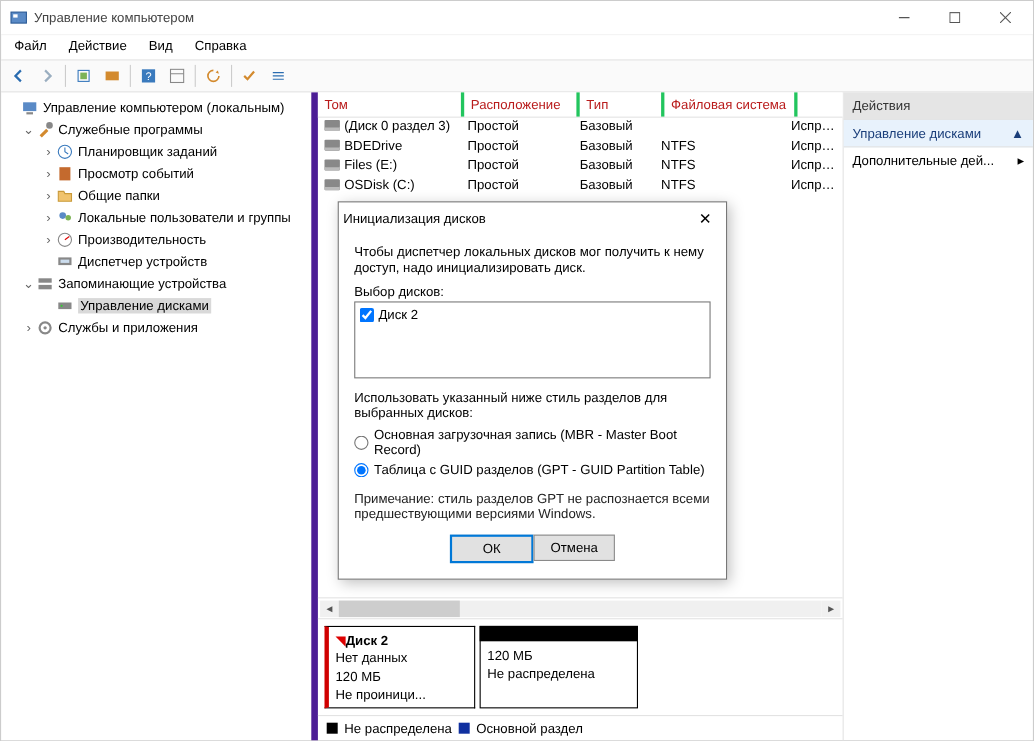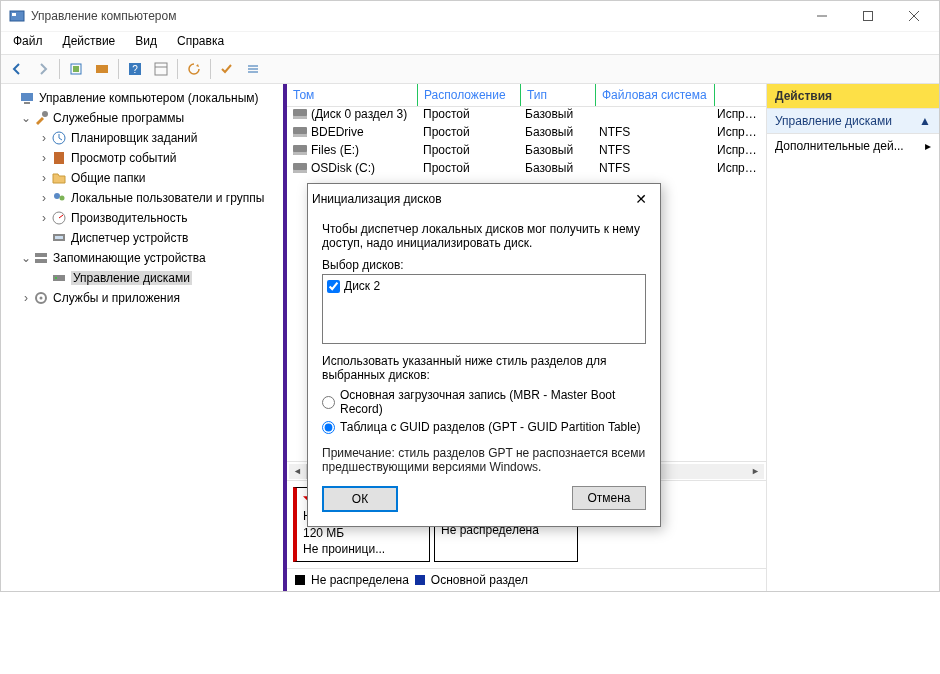--- a/index.html
+++ b/index.html
@@ -1,67 +1,67 @@
 <!DOCTYPE html>
 <html><head>
 <meta charset="utf-8">
 <style>
   html,body{margin:0;padding:0;font-family:"Segoe UI",Tahoma,Arial,sans-serif;font-size:12px;color:#000;background:#fff;height:100%;overflow:hidden}
-  .window{width:940px;height:592px;display:flex;flex-direction:column;border:1px solid #ccc;box-sizing:border-box;background:#fff}
+  .window{width:940px;height:674px;display:flex;flex-direction:column;border:1px solid #ccc;box-sizing:border-box;background:#fff}
   .titlebar{height:30px;display:flex;align-items:center;padding:0 2px;background:#fff}
   .titlebar .app-icon{width:16px;height:16px;margin:0 6px;display:flex;align-items:center;justify-content:center}
   .titlebar .title{flex:1;color:#444}
   .win-btn{width:46px;height:30px;display:flex;align-items:center;justify-content:center;color:#555}
   .win-btn svg{width:10px;height:10px}
   .menubar{height:22px;display:flex;padding:0 4px;gap:4px;border-top:1px solid #f3f3f3}
   .menubar span{padding:2px 8px;cursor:default}
   .toolbar{height:28px;display:flex;align-items:center;gap:2px;padding:0 4px;border-top:1px solid #e3e3e3;border-bottom:1px solid #e3e3e3;background:#fafafa}
   .toolbar .tb{width:22px;height:22px;display:flex;align-items:center;justify-content:center;border:1px solid transparent}
   .toolbar .sep{width:1px;height:20px;background:#ccc;margin:0 2px}
   .workarea{flex:1;display:flex;min-height:0}
-  .tree{width:278px;border-right:4px solid #4c1d95;padding:4px 2px;overflow:auto}
+  .tree{width:278px;border-right:6px solid #4c1d95;padding:4px 2px;overflow:auto}
   .tree-item{display:flex;align-items:center;height:18px;padding:1px 0;white-space:nowrap}
   .tree-item .exp{width:14px;text-align:center;color:#666;cursor:default}
   .tree-item .ico{width:16px;height:16px;margin-right:4px;display:flex;align-items:center;justify-content:center}
   .tree-item.depth0{padding-left:2px}
   .tree-item.depth1{padding-left:16px}
   .tree-item.depth2{padding-left:34px}
   .tree-item.selected .label{background:#d9d9d9;padding:0 2px}
   .center{flex:1;display:flex;flex-direction:column;min-width:0;border-right:1px solid #e3e3e3}
   .vol-table{flex:0 0 auto}
   .vol-head{display:flex;border-bottom:1px solid #e3e3e3;background:#fff}
-  .vol-head div{padding:4px 6px;border-right:1px solid #22c55e;color:#3b82f6}
+  .vol-head div{padding:4px 6px;border-right:3px solid #22c55e;color:#b91c1c}
   .vol-row{display:flex;height:18px;}
   .vol-row div{padding:0 6px;overflow:hidden;text-overflow:ellipsis;white-space:nowrap}
   .c-tom{width:118px}.c-loc{width:90px}.c-type{width:62px}.c-fs{width:106px}.c-state{flex:1}
   .disk-ico{width:14px;height:10px;background:#888;border-radius:1px;display:inline-block;margin-right:4px;position:relative;top:1px;box-shadow:inset 0 -3px 0 #bbb}
   .center-spacer{flex:1}
   .hscroll{height:18px;border-top:1px solid #e3e3e3;display:flex;align-items:center;padding:0 2px}
   .hscroll-arrow{width:17px;height:15px;background:#f0f0f0;display:flex;align-items:center;justify-content:center;color:#555;font-size:9px}
   .hscroll-track{flex:1;height:15px;background:#f0f0f0;position:relative}
   .hscroll-thumb{position:absolute;left:0;top:0;height:15px;width:110px;background:#cdcdcd}
   .diskmap{border-top:1px solid #e3e3e3;padding:6px;display:flex;gap:4px}
   .disk-info{width:120px;border:1px solid #000;border-left:4px solid #d00000;padding:4px 6px;line-height:1.35}
   .disk-region{width:130px;border:1px solid #000;padding:4px 6px;line-height:1.35;position:relative}
   .disk-region .blackbar{position:absolute;top:-1px;left:-1px;right:-1px;height:14px;background:#000}
   .legend{border-top:1px solid #e3e3e3;padding:4px 8px;display:flex;align-items:center;gap:6px}
   .legend-sw{width:10px;height:10px;display:inline-block}
   .actions{width:172px;display:flex;flex-direction:column}
-  .actions-head{padding:5px 8px;background:#fde047;border-bottom:1px solid #e3e3e3;font-weight:700;color:#333}
+  .actions-head{padding:5px 8px;background:#e5e5e5;border-bottom:1px solid #e3e3e3;font-weight:400;color:#333}
   .actions-sec{padding:5px 8px;background:#e8f2fc;color:#1a3e7a;display:flex;justify-content:space-between;align-items:center;border-bottom:1px solid #e3e3e3}
   .actions-item{padding:5px 8px;display:flex;justify-content:space-between;align-items:center}
   
   .modal{position:absolute;left:307px;top:183px;width:352px;background:#fff;border:1px solid #777;box-shadow:3px 3px 12px rgba(0,0,0,.25);display:flex;flex-direction:column}
   .modal-title{height:30px;display:flex;align-items:center;padding:0 4px}
   .modal-title .t{flex:1;font-size:12px}
   .modal-body{padding:8px 14px 4px}
   .select-box{border:1px solid #7a7a7a;height:60px;padding:4px;margin-bottom:10px}
   .select-box label{display:flex;align-items:center;gap:4px}
   .radio-row{display:flex;align-items:center;gap:5px;padding:2px 0}
-  .modal-btns{display:flex;justify-content:space-between;padding:8px 14px 14px}
+  .modal-btns{display:flex;justify-content:center;padding:8px 14px 14px}
   .wbtn{min-width:72px;height:22px;border:1px solid #8a8a8a;background:#e1e1e1;display:flex;align-items:center;justify-content:center;font-size:12px}
   .wbtn.primary{border:2px solid #0078d7;background:#e1e1e1}
   .note{margin-top:10px;color:#222}
   input[type=checkbox],input[type=radio]{margin:0}
 </style>
 </head>
 <body>
 
 <div class="window">
 

